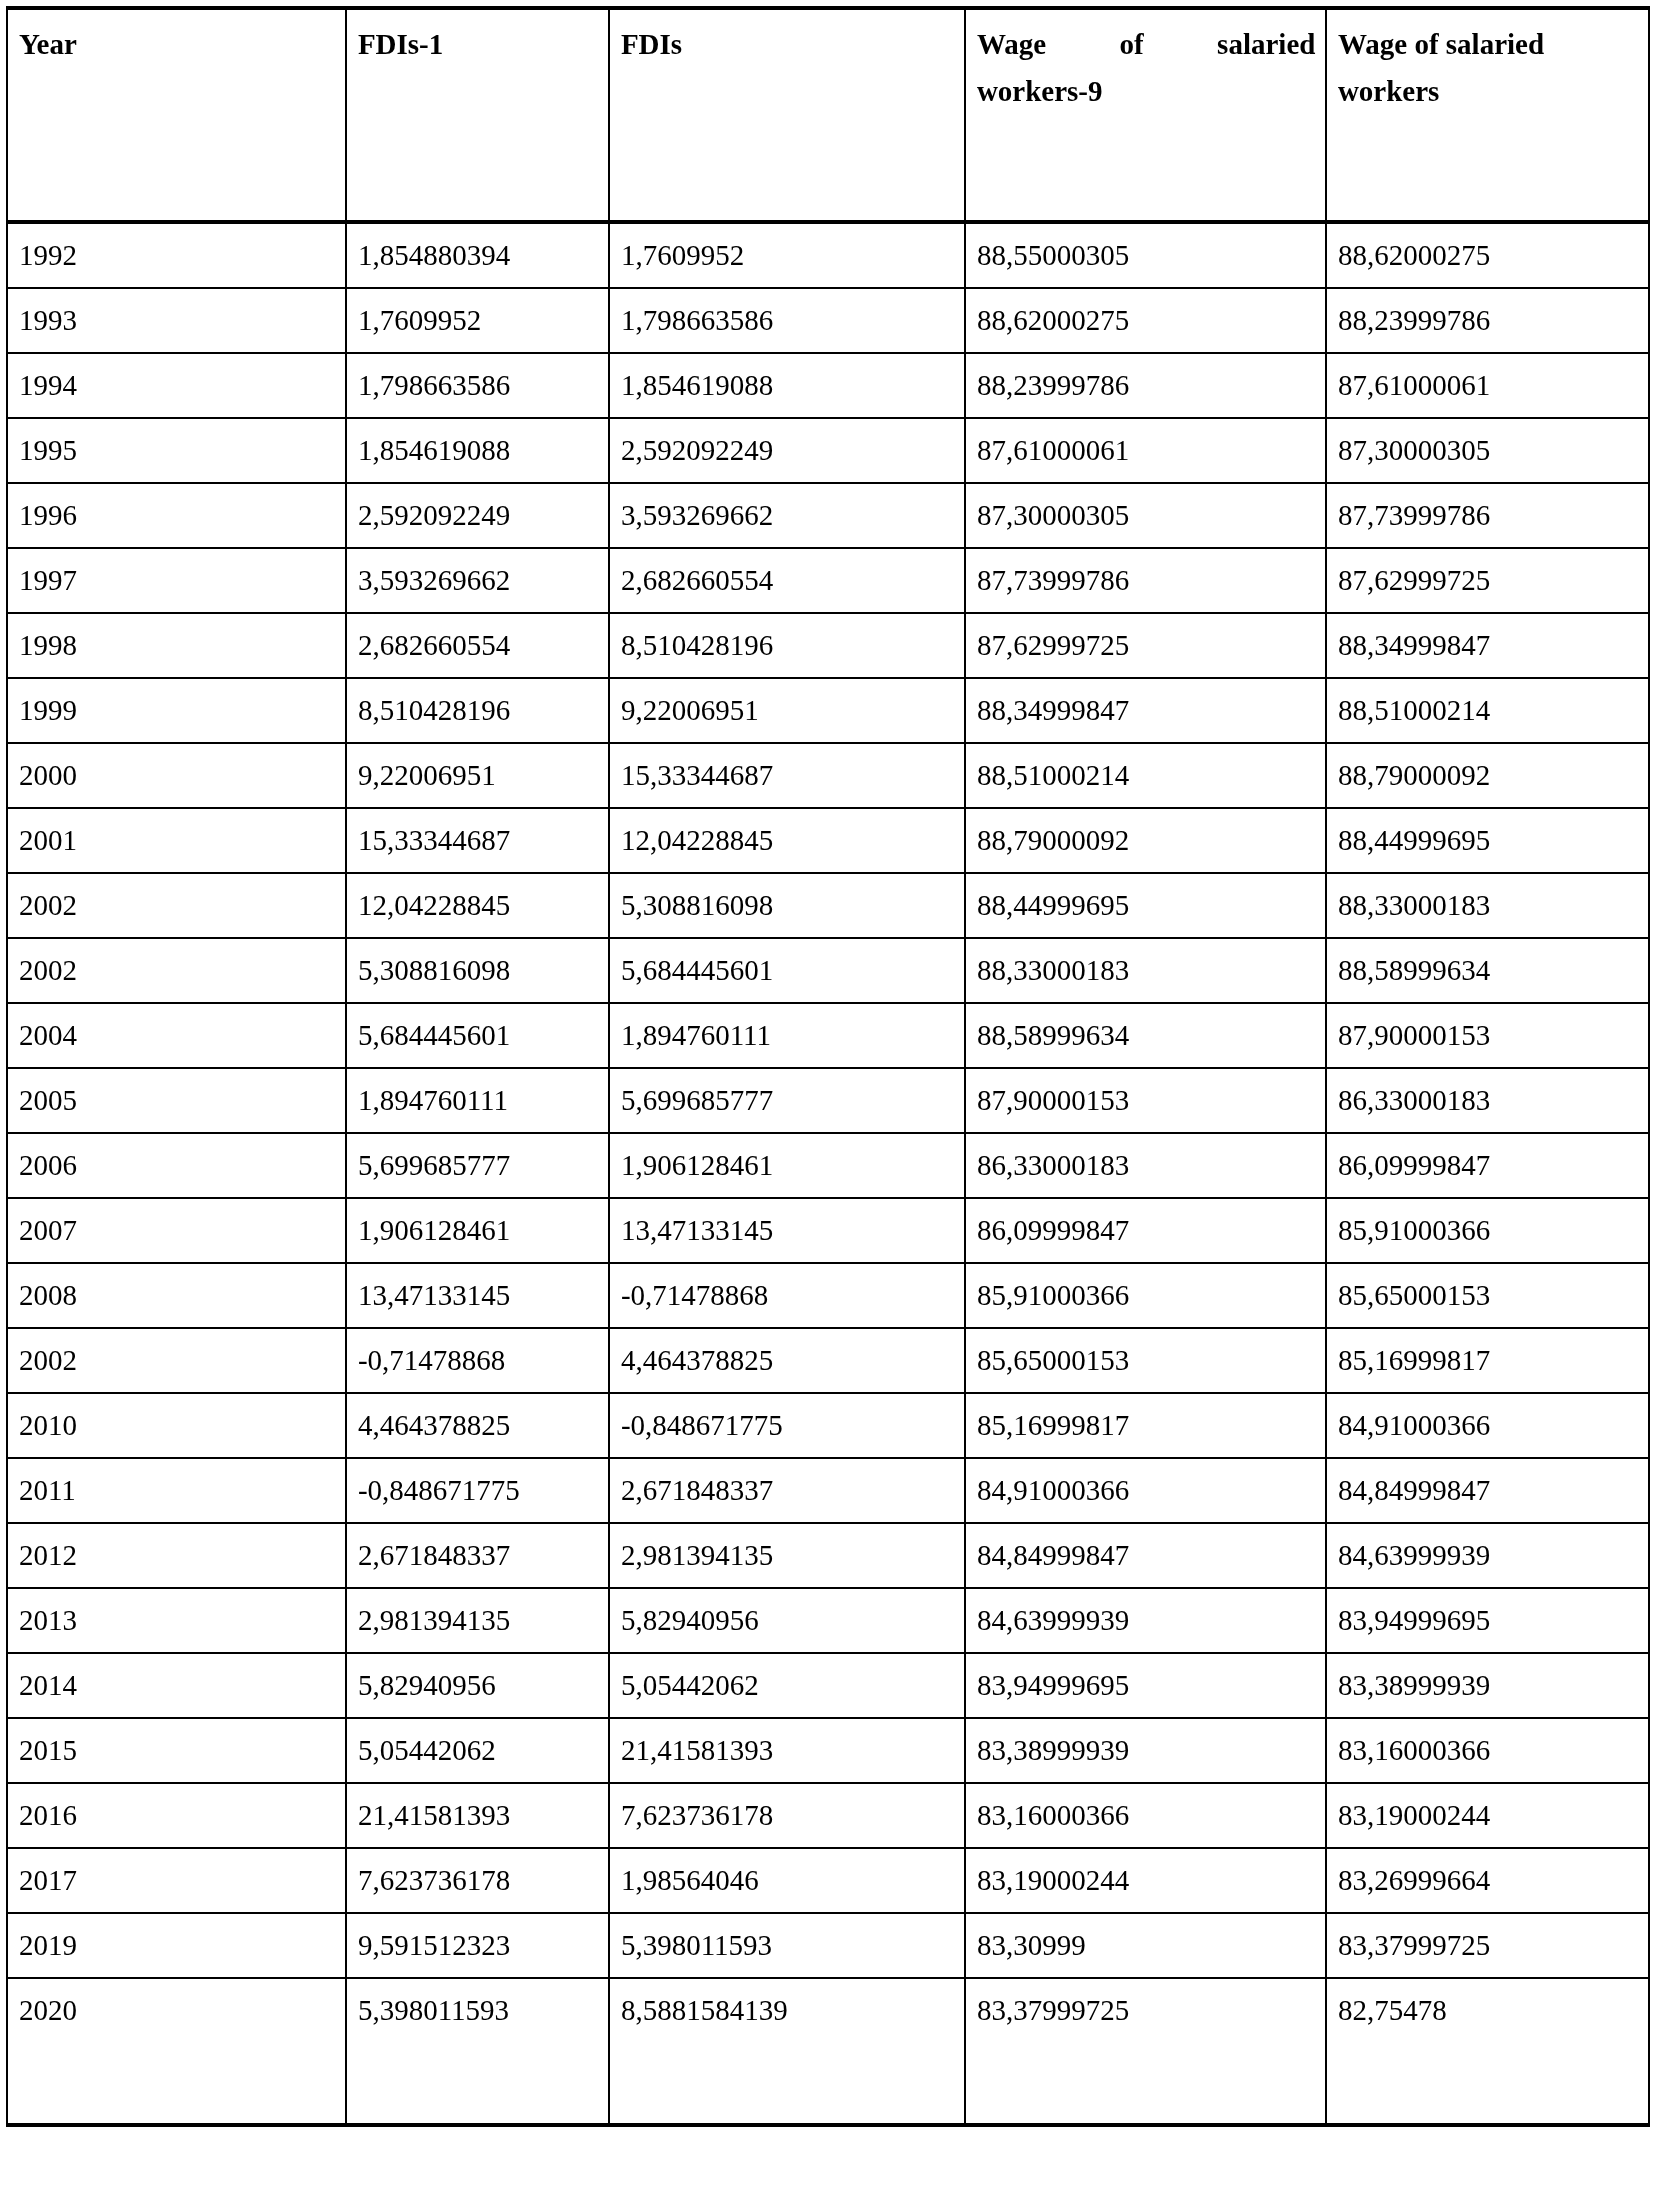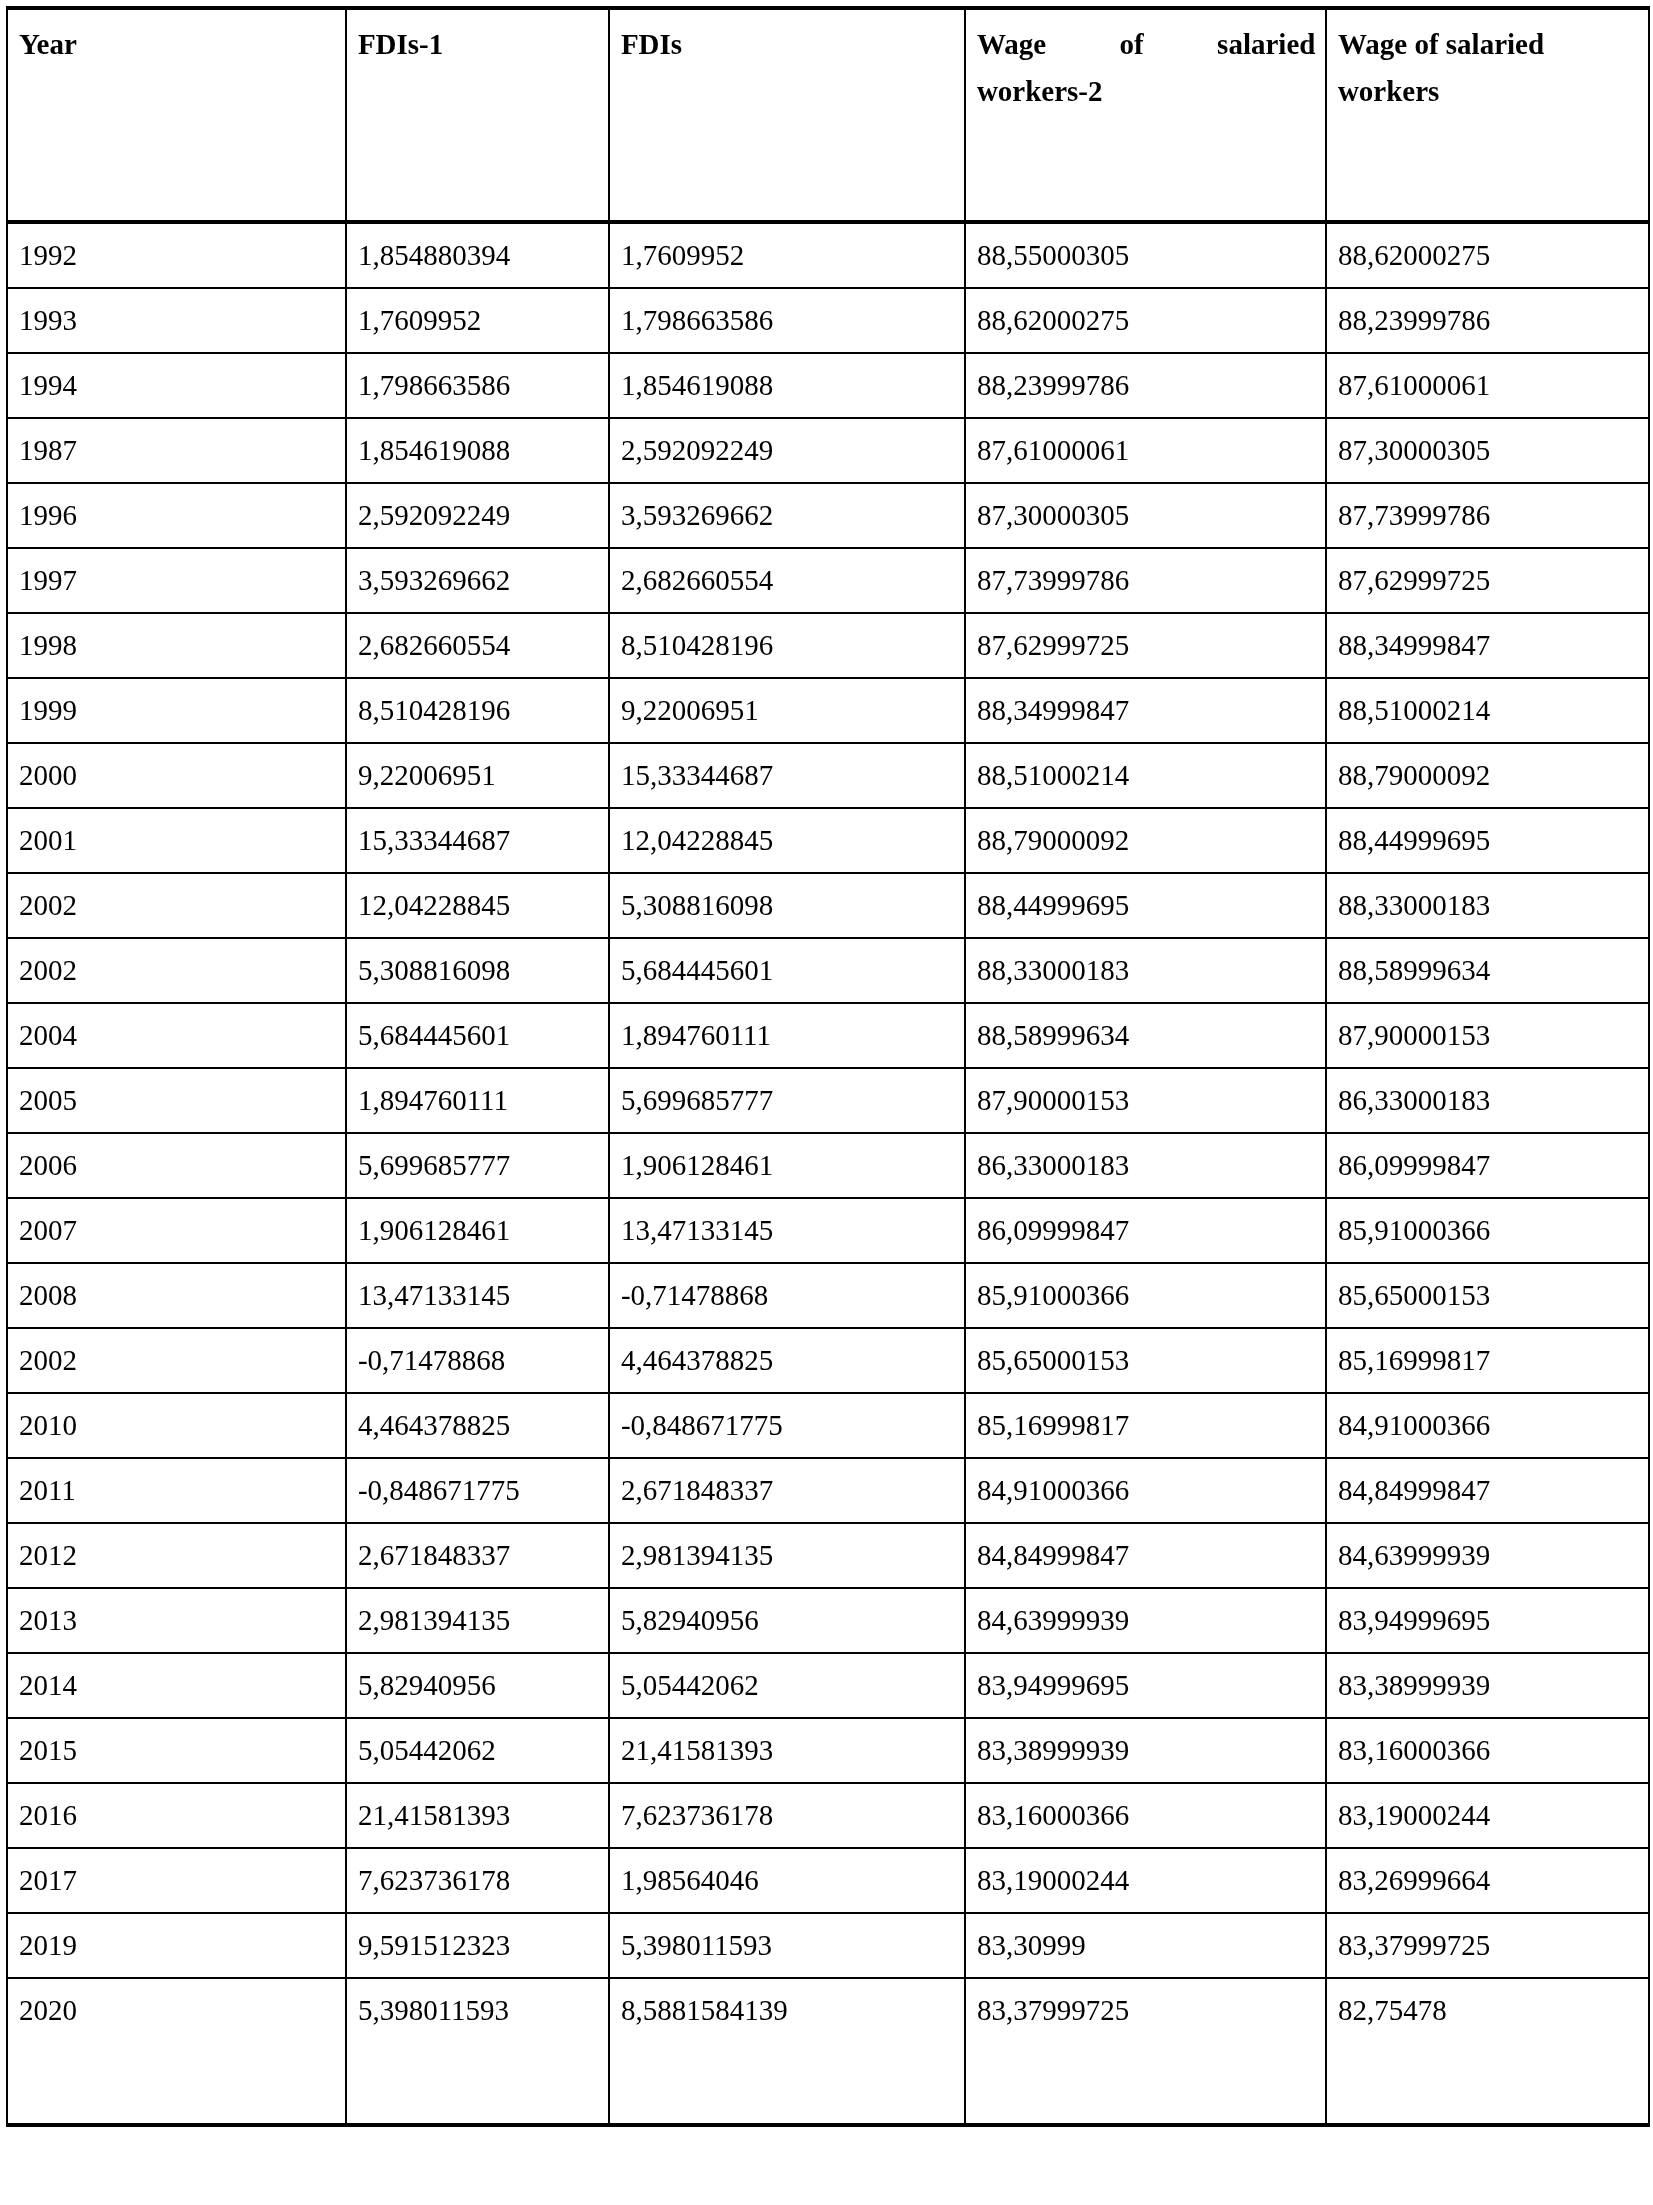--- a/index.html
+++ b/index.html
@@ -101,21 +101,21 @@
           <span class="cell-text">Year</span>
         </th>
         <th>
           <span class="cell-text">FDIs-1</span>
         </th>
         <th>
           <span class="cell-text">FDIs</span>
         </th>
         <th class="justified">
           <span class="hdr-line spread">Wage of salaried</span>
-          <span class="hdr-line">workers-2</span>
+          <span class="hdr-line">workers-9</span>
         </th>
         <th>
           <span class="hdr-line">Wage of salaried</span>
           <span class="hdr-line">workers</span>
         </th>
       </tr>
     </thead>
     <tbody id="table-body">
         <tr>
           <td>
@@ -163,21 +163,21 @@
           </td>
           <td>
             <span class="cell-text">88,23999786</span>
           </td>
           <td>
             <span class="cell-text">87,61000061</span>
           </td>
         </tr>
         <tr>
           <td>
-            <span class="cell-text">1987</span>
+            <span class="cell-text">1995</span>
           </td>
           <td>
             <span class="cell-text">1,854619088</span>
           </td>
           <td>
             <span class="cell-text">2,592092249</span>
           </td>
           <td>
             <span class="cell-text">87,61000061</span>
           </td>

